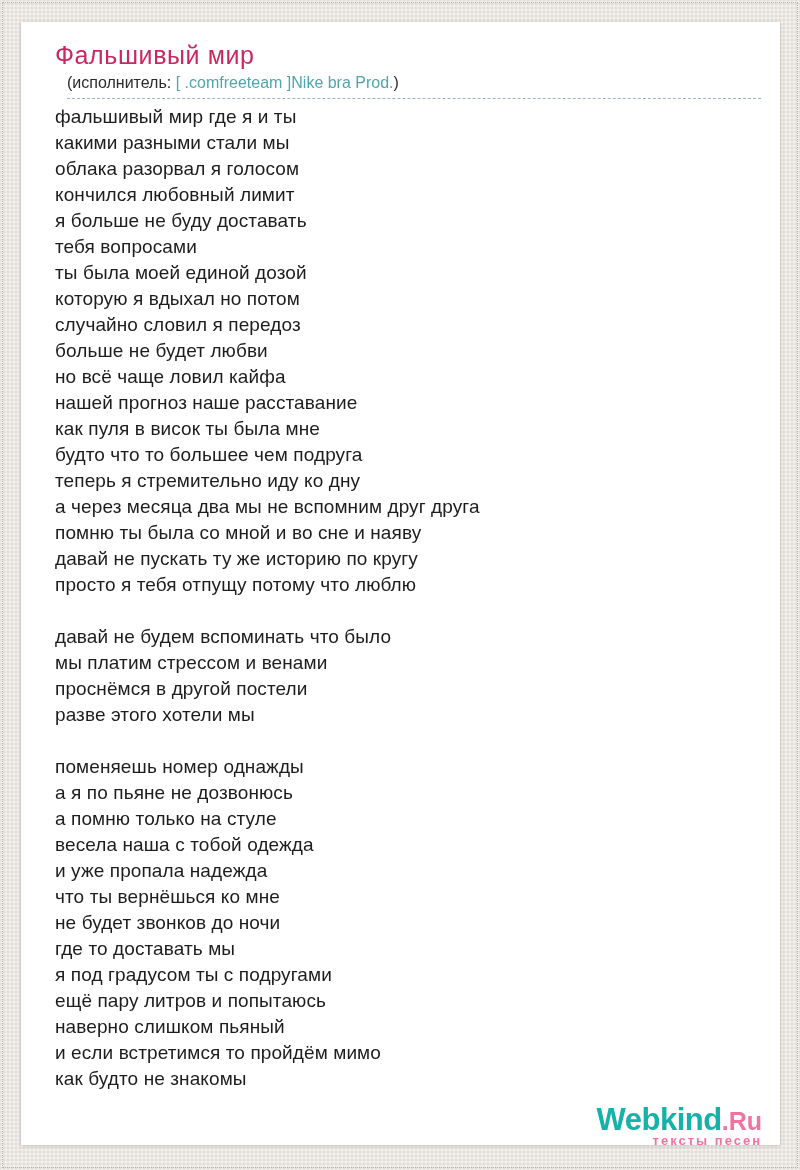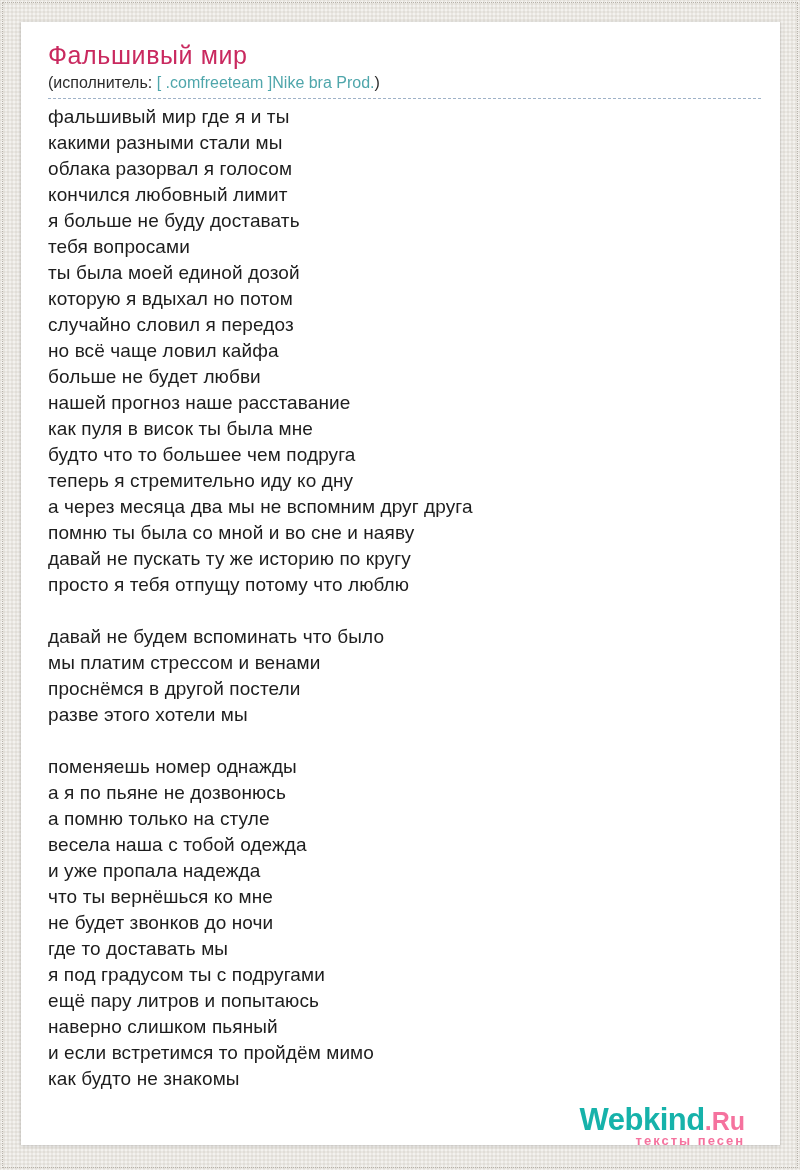--- a/index.html
+++ b/index.html
@@ -27,32 +27,32 @@
   }
   .card {
     position: absolute;
     left: 21px;
     top: 22px;
     width: 759px;
     height: 1123px;
     background: #ffffff;
     box-shadow: 0 1px 4px rgba(0,0,0,.16), 0 0 1px rgba(0,0,0,.12);
     box-sizing: border-box;
-    padding: 18px 19px 0 27px;
+    padding: 18px 19px 0 34px;
   }
   .song-title {
     margin: 0;
     font-size: 25px;
     font-weight: 400;
     letter-spacing: .6px;
     line-height: 30px;
     color: #c9295f;
   }
   .artist-line {
-    margin: 3px 0 0 0;
+    margin: 3px 0 0 12px;
     font-size: 16px;
     line-height: 20px;
     color: #2b2b2b;
     padding-bottom: 5px;
     border-bottom: 1px dashed #9fb2c8;
   }
   .artist-link {
     color: #4fa6ab;
     text-decoration: none;
     cursor: pointer;
@@ -62,21 +62,21 @@
     font-size: 19px;
     line-height: 26px;
     color: #1d1d1d;
     letter-spacing: .1px;
   }
   .lyric-line {
     white-space: nowrap;
   }
   .logo {
     position: absolute;
-    right: 35px;
+    right: 18px;
     bottom: -2px;
     text-align: right;
     cursor: pointer;
     line-height: 1;
   }
   .logo .brand-main {
     font-size: 31px;
     font-weight: 700;
     color: #16b2aa;
     letter-spacing: -0.5px;
@@ -110,22 +110,22 @@
   <div class="lyrics">
       <div class="lyric-line">фальшивый мир где я и ты</div>
       <div class="lyric-line">какими разными стали мы</div>
       <div class="lyric-line">облака разорвал я голосом</div>
       <div class="lyric-line">кончился любовный лимит</div>
       <div class="lyric-line">я больше не буду доставать</div>
       <div class="lyric-line">тебя вопросами</div>
       <div class="lyric-line">ты была моей единой дозой</div>
       <div class="lyric-line">которую я вдыхал но потом</div>
       <div class="lyric-line">случайно словил я передоз</div>
+      <div class="lyric-line">больше не будет любви</div>
       <div class="lyric-line">но всё чаще ловил кайфа</div>
-      <div class="lyric-line">больше не будет любви</div>
       <div class="lyric-line">нашей прогноз наше расставание</div>
       <div class="lyric-line">как пуля в висок ты была мне</div>
       <div class="lyric-line">будто что то большее чем подруга</div>
       <div class="lyric-line">теперь я стремительно иду ко дну</div>
       <div class="lyric-line">а через месяца два мы не вспомним друг друга</div>
       <div class="lyric-line">помню ты была со мной и во сне и наяву</div>
       <div class="lyric-line">давай не пускать ту же историю по кругу</div>
       <div class="lyric-line">просто я тебя отпущу потому что люблю</div>
       <div class="lyric-line">&nbsp;</div>
       <div class="lyric-line">давай не будем вспоминать что было</div>

